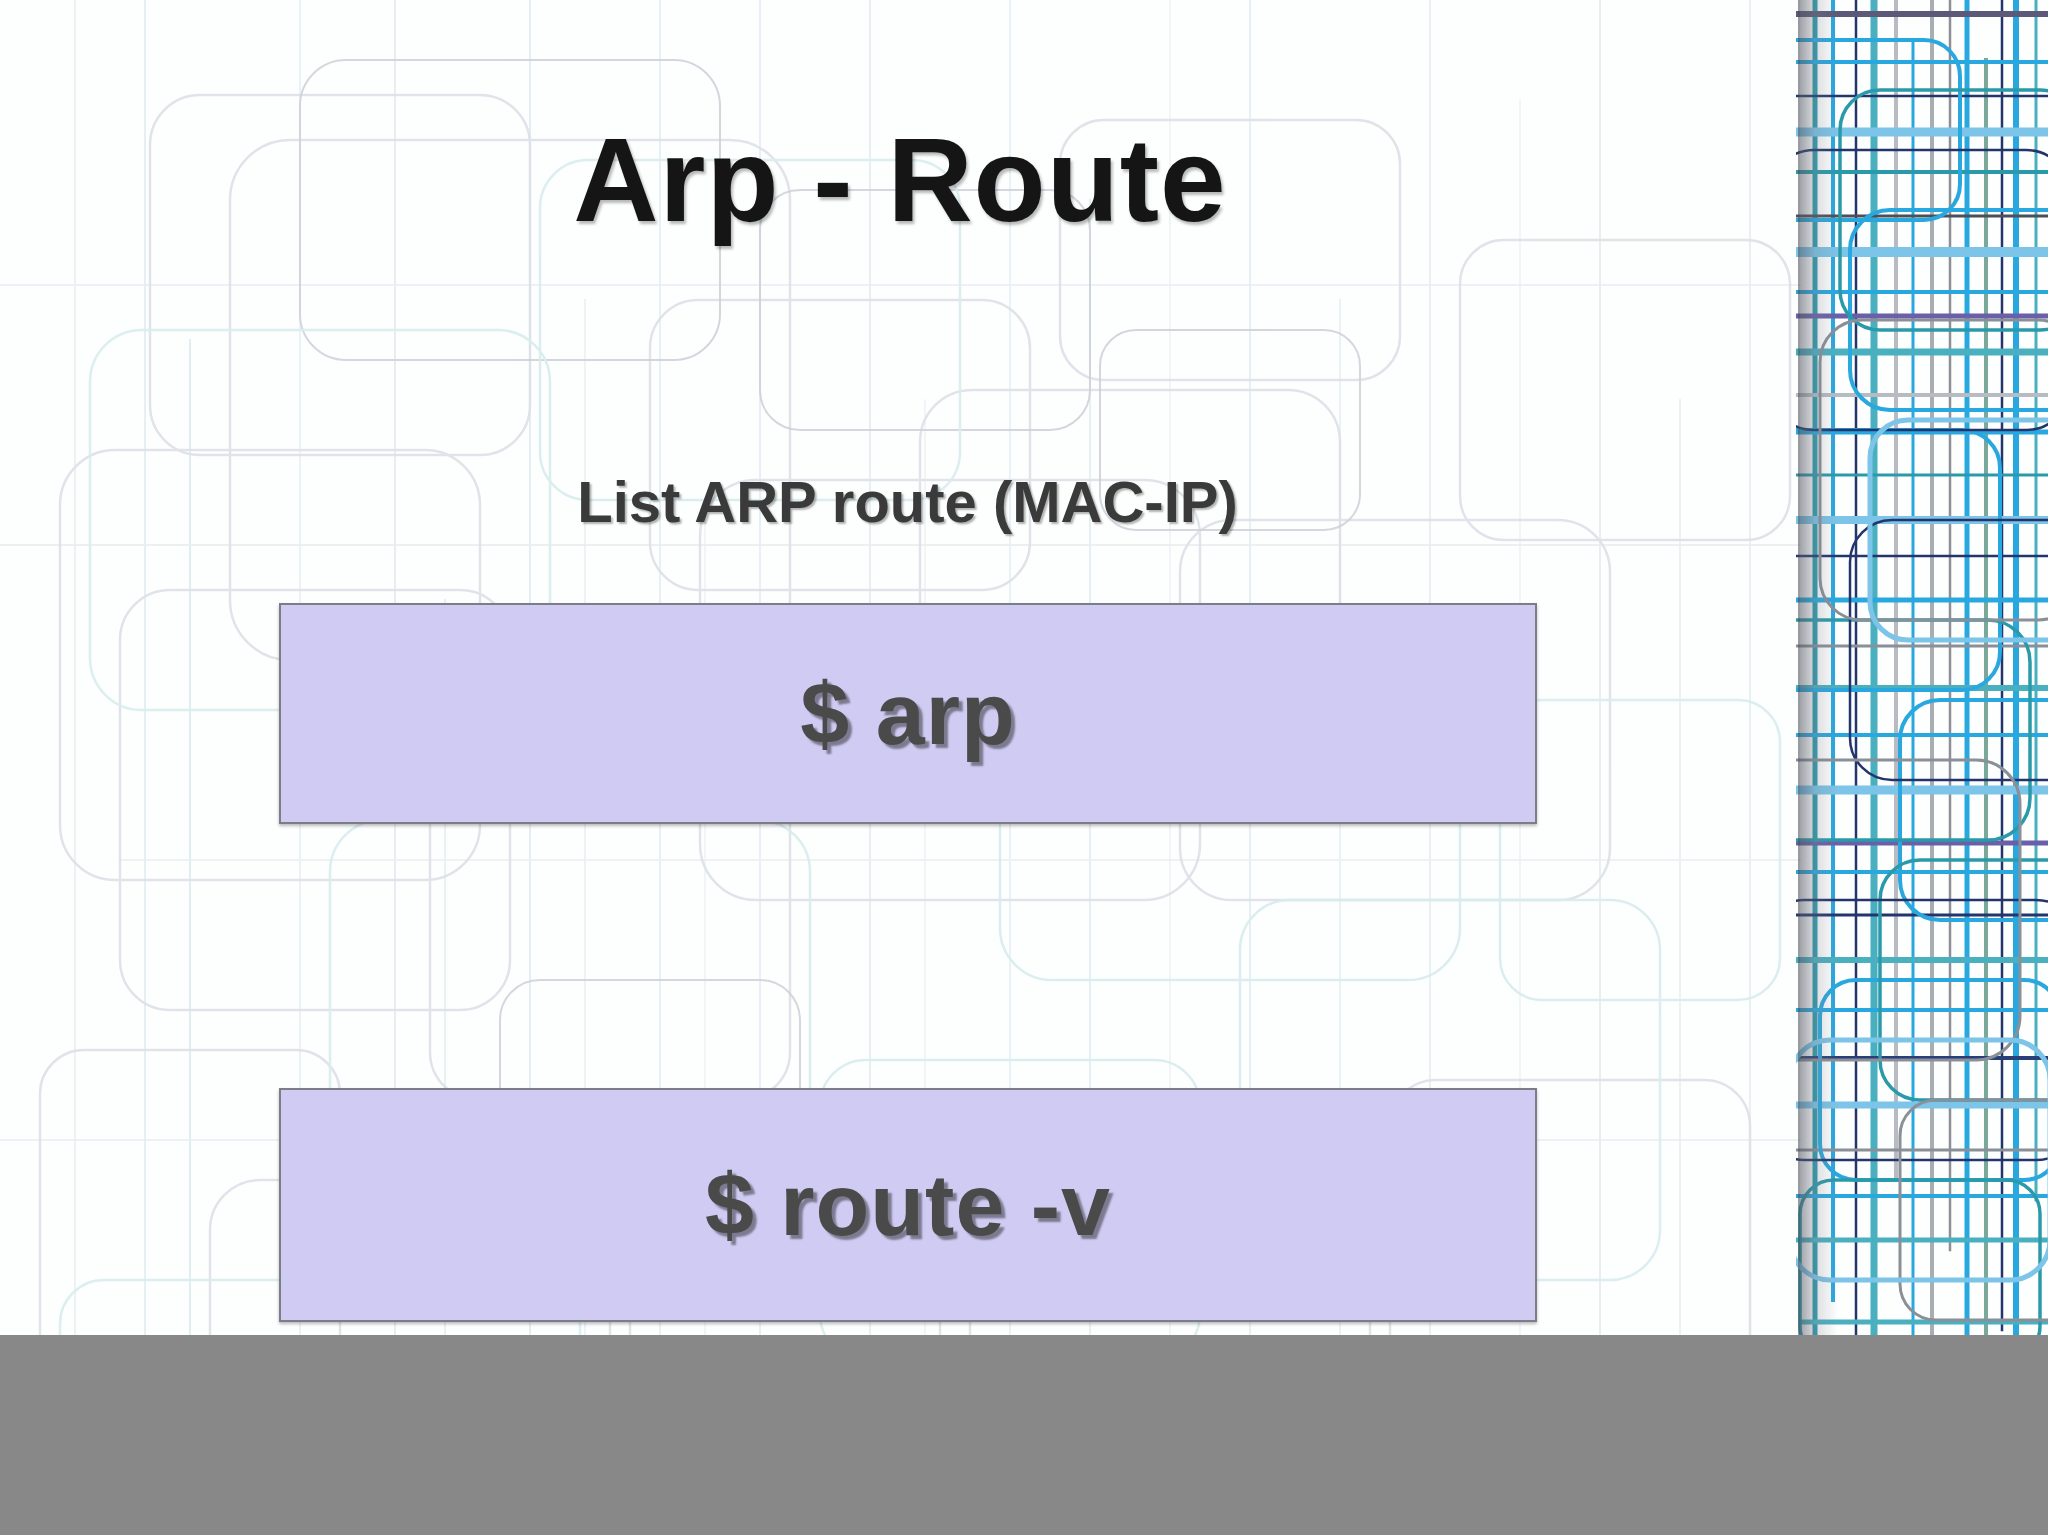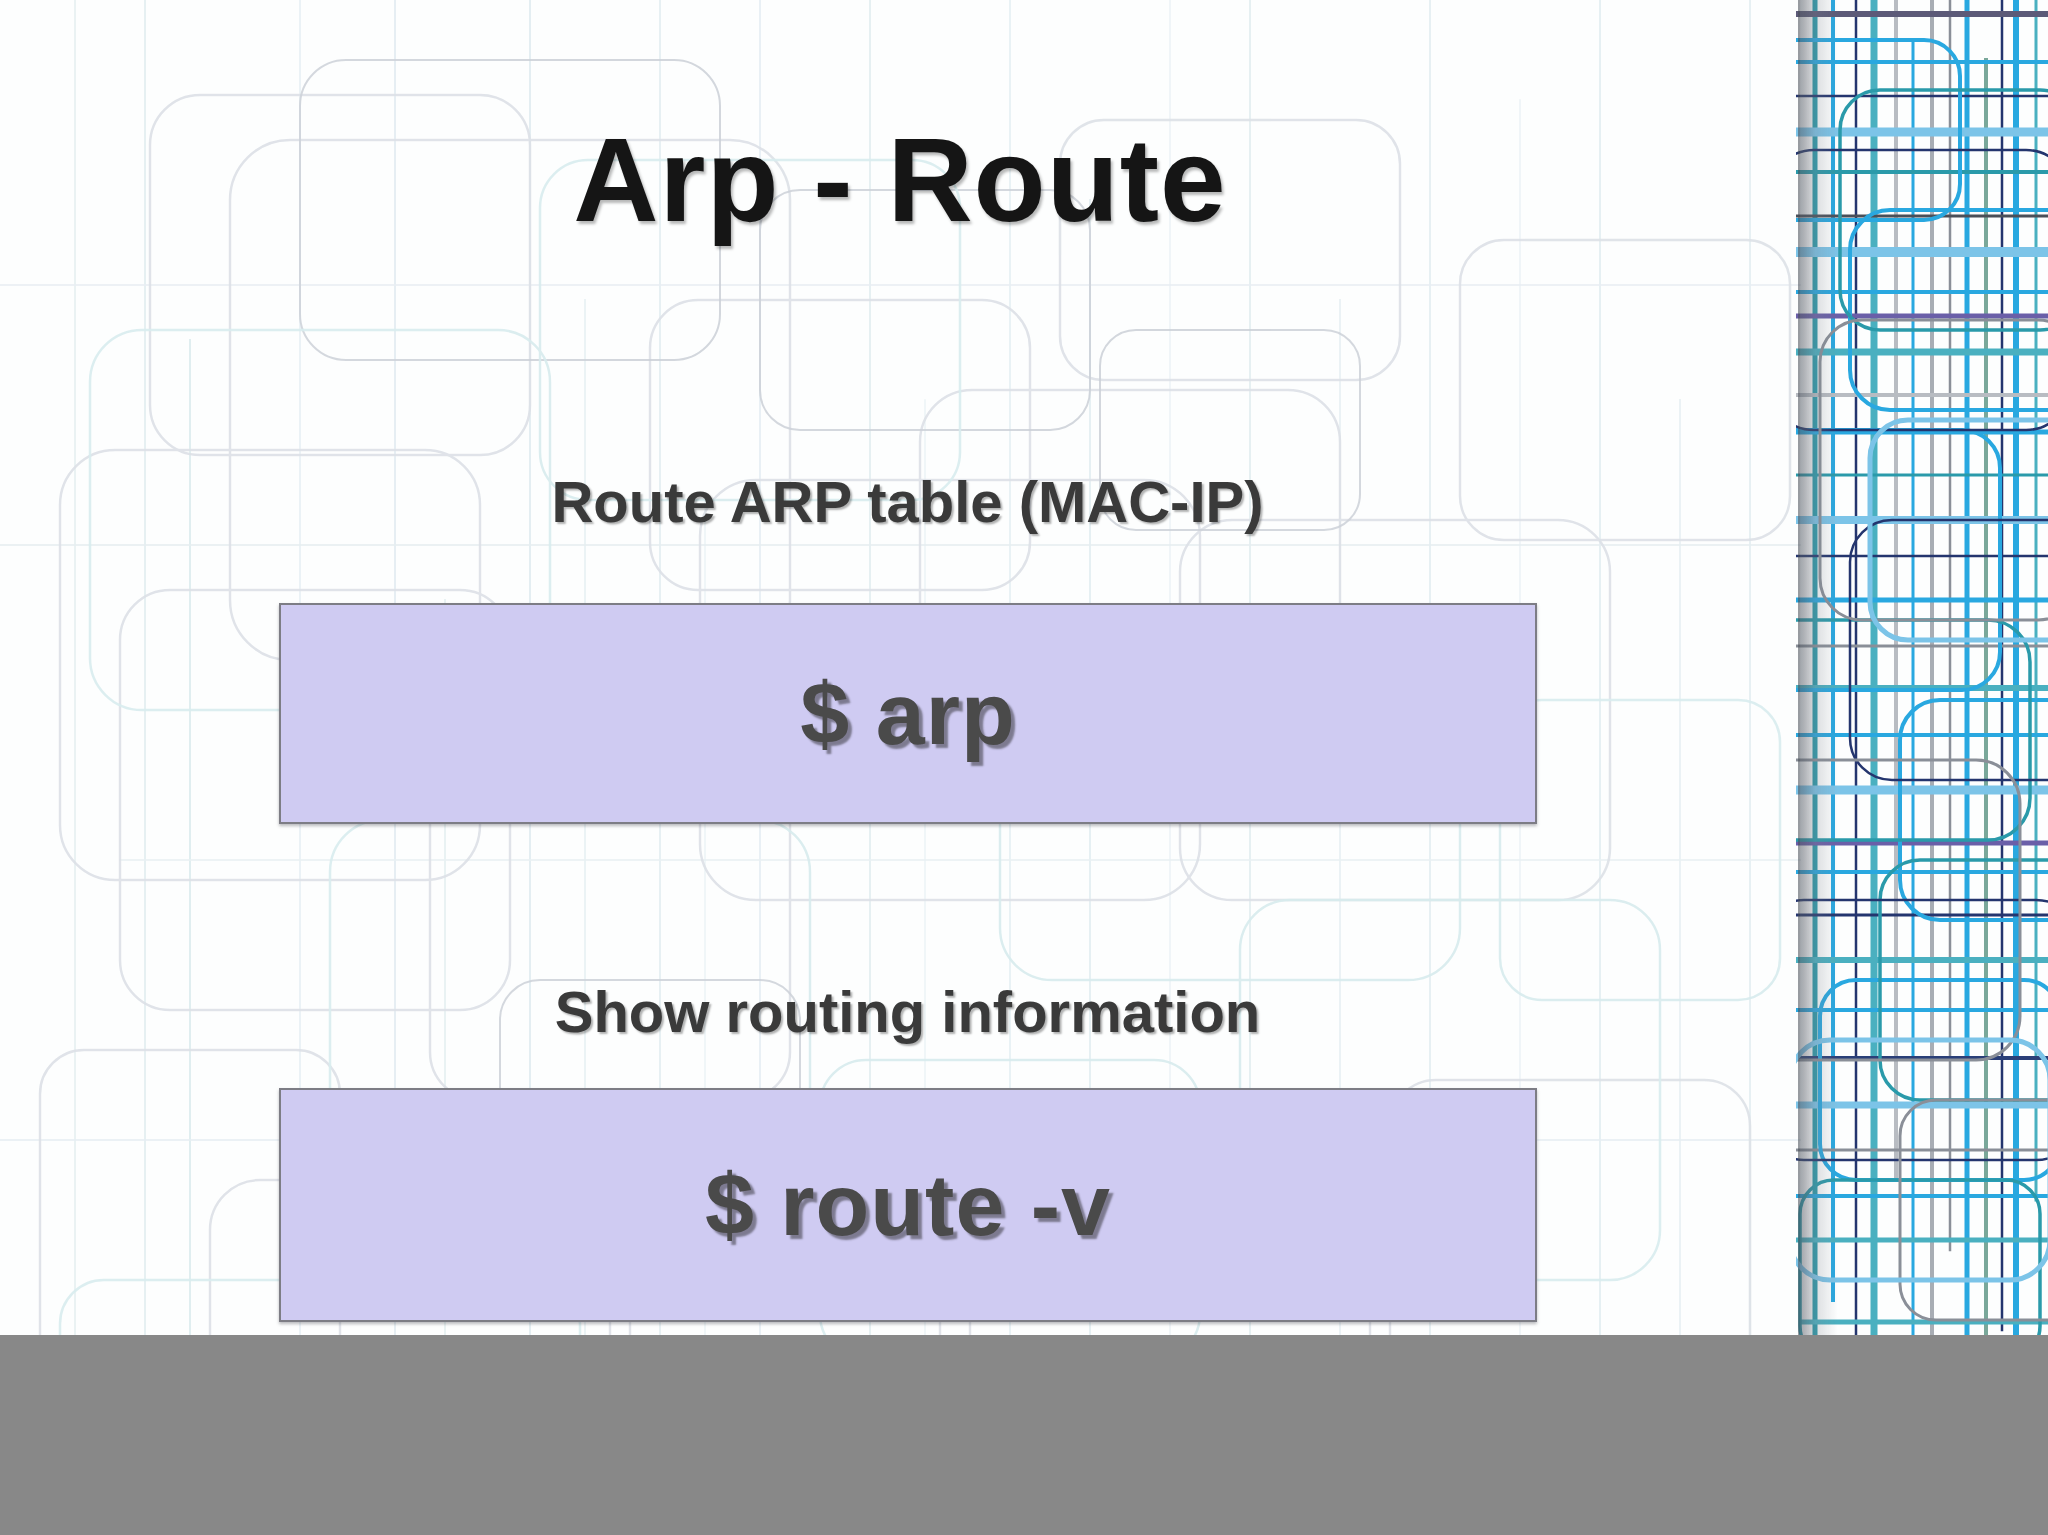--- a/index.html
+++ b/index.html
@@ -223,25 +223,24 @@
     </g>
   </svg>
 
   <div class="page-edge-shadow"></div>
   <div class="page-curl-shadow"></div>
   <div class="bottom-teal-line"></div>
   <div class="bottom-edge-line"></div>
 
   <h1 class="title" style="color: rgb(21, 21, 21);">Arp - Route</h1>
 
-  <div class="section-label label-1" style="color: rgb(58, 58, 58);">Route ARP table (MAC-IP)</div>
+  <div class="section-label label-1" style="color: rgb(58, 58, 58);">List ARP route (MAC-IP)</div>
 
   <div class="cmd-box box-1" style="background: rgb(207, 203, 242); border-color: rgb(125, 125, 133);">
     <span class="cmd-text" style="color: rgb(74, 74, 74); text-align: right;">$ arp</span>
   </div>
 
-  <div class="section-label label-2" style="color: rgb(58, 58, 58);">Show routing information</div>
 
   <div class="cmd-box box-2" style="background: rgb(207, 203, 242); border-color: rgb(125, 125, 133);">
     <span class="cmd-text" style="color: rgb(74, 74, 74);">$ route -v</span>
   </div>
 
 </div>
 
 </body></html>

